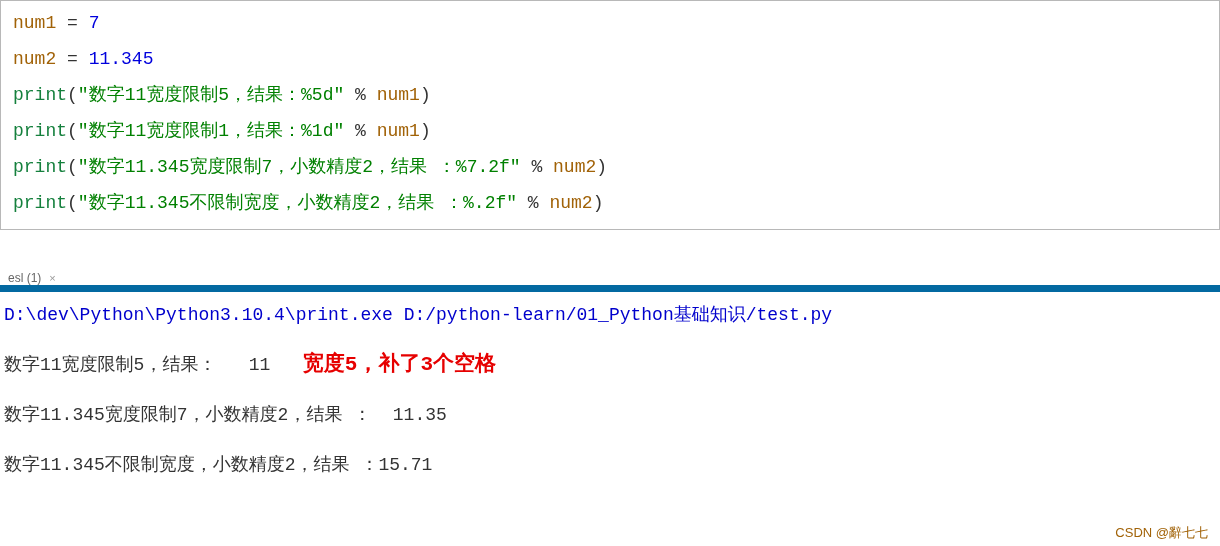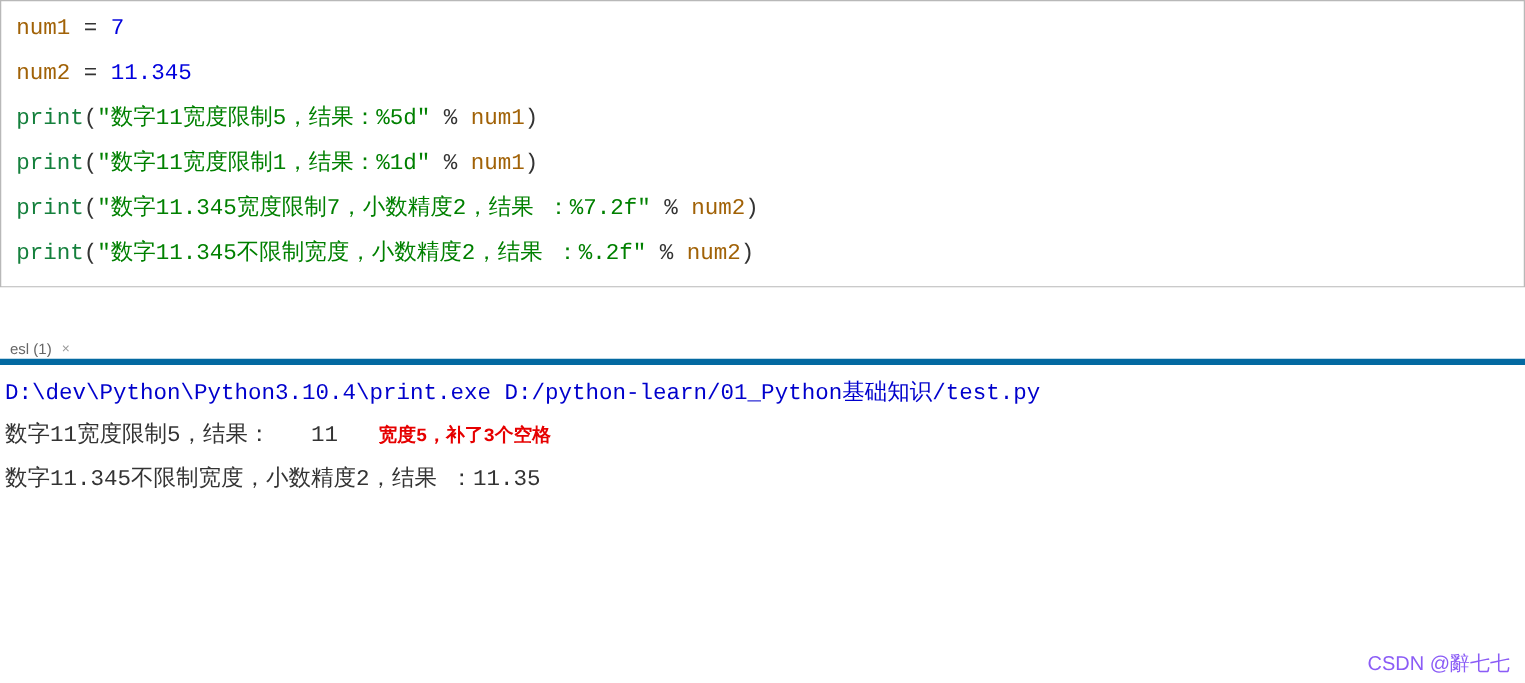--- a/index.html
+++ b/index.html
@@ -40,21 +40,21 @@
     }
     .c-string {
       color: #008000;
     }
     .gap {
       height: 40px;
       background: #ffffff;
     }
     .tab-bar {
       height: 22px;
-      border-bottom: 5px solid #0369a1;
+      border-bottom: 7px solid #0369a1;
       font-size: 12px;
       color: #666;
       padding-left: 4px;
       display: flex;
       align-items: center;
       font-family: Arial, sans-serif;
     }
     .tab-label {
       padding: 2px 4px;
     }
@@ -73,32 +73,33 @@
       white-space: pre;
     }
     .out-line {
       white-space: pre;
       color: #333333;
       display: flex;
       align-items: baseline;
     }
     .out-text {
       color: #333333;
+      margin-top: 16px;
     }
     .annotation {
       color: #e60000;
       font-weight: bold;
-      font-size: 15px;
+      font-size: 21px;
     }
     .watermark {
       position: absolute;
       right: 12px;
       bottom: 4px;
-      color: #8b5cf6;
-      font-size: 16px;
+      color: #a16207;
+      font-size: 13px;
       font-family: Arial, sans-serif;
     }
     .wrapper {
       position: relative;
       width: 1220px;
       height: 546px;
     }
   </style>
 </head>
 <body>
@@ -116,18 +117,18 @@
   <div class="gap"></div>
 
   <div class="tab-bar">
     <span class="tab-label">esl (1)</span>
     <span class="tab-close">×</span>
   </div>
 
   <div class="output-panel">
     <div class="out-cmd">D:\dev\Python\Python3.10.4\print.exe D:/python-learn/01_Python基础知识/test.py</div>
     <div class="out-line"><span class="out-text">数字11宽度限制5，结果：   11   </span><span class="annotation">宽度5，补了3个空格</span></div>
-    <div class="out-line"></div>
-    <div class="out-line"><span class="out-text">数字11.345不限制宽度，小数精度2，结果 ：11.35     </span></div>
+    <div class="out-line"><span class="out-text">数字11.345宽度限制7，小数精度2，结果 ：  11.35   </span></div>
+    <div class="out-line"><span class="out-text">数字11.345不限制宽度，小数精度2，结果 ：15.71     </span></div>
   </div>
 
   <div class="watermark">CSDN @辭七七</div>
 </div>
 
 </body></html>

